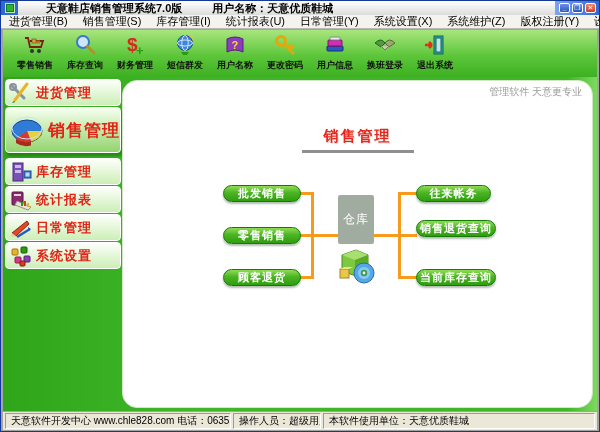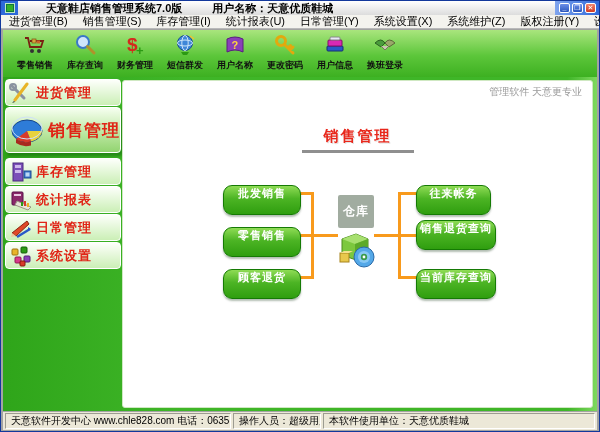--- a/index.html
+++ b/index.html
@@ -33,33 +33,33 @@
   .sidebar{position:absolute;top:1px;left:2px;width:116px;}
   .side-header{height:18px;background:linear-gradient(#F2FCEA,#C9ECBB);border:1px solid #fff;border-radius:5px 5px 0 0;font-size:11px;font-weight:bold;color:#103a05;display:flex;align-items:center;padding-left:9px;}
   .side-item{height:27px;margin-top:1px;background:linear-gradient(#FDFFFB,#CBEFB6);border:1px solid #fff;border-radius:4px;display:flex;align-items:center;cursor:pointer;}
   .side-item .sicon{width:30px;display:flex;justify-content:center;}
   .side-item .slabel{font-size:13px;font-weight:bold;color:#E02416;letter-spacing:1px;}
   .side-item.selected{height:46px;background:linear-gradient(#F6FFF0,#BEE8A4 55%,#92D470);box-shadow:2px 3px 3px rgba(0,60,0,.35);margin-bottom:5px;}
   .side-item.selected .slabel{font-size:17px;}
   .side-item.selected .sicon{width:42px;}
 
   
-  .main-panel{position:absolute;left:122px;top:80px;width:471px;height:328px;background:#fff;border-radius:3px;border:1px solid #CFE8C2;}
+  .main-panel{position:absolute;left:122px;top:80px;width:471px;height:328px;background:#fff;border-radius:15px;border:1px solid #CFE8C2;}
   .tagline{position:absolute;top:4px;right:10px;font-size:10px;color:#9a9a9a;}
   .page-title-wrap{position:absolute;top:44px;left:0;width:100%;text-align:center;}
   .page-title{display:inline-block;font-size:15px;font-weight:bold;color:#E8271B;letter-spacing:2px;text-shadow:0 0 2px #fff,1px 1px 0 #ddd;padding:2px 8px;}
   .title-underline{width:112px;height:3px;background:#8f8f8f;margin:2px auto 0 auto;}
 
   
-  .pill{position:absolute;height:30px;border-radius:9px;background:linear-gradient(#8FDC55,#4CB424 45%,#2F9E0F);border:1px solid #157A04;color:#fff;font-size:11px;font-weight:bold;text-align:center;line-height:15px;letter-spacing:1px;box-shadow:0 2px 2px rgba(0,40,0,.3);cursor:pointer;}
+  .pill{position:absolute;height:17px;border-radius:9px;background:linear-gradient(#8FDC55,#4CB424 45%,#2F9E0F);border:1px solid #157A04;color:#fff;font-size:11px;font-weight:bold;text-align:center;line-height:15px;letter-spacing:1px;box-shadow:0 2px 2px rgba(0,40,0,.3);cursor:pointer;}
   .pill.l{left:100px;width:78px;}
   .pill.r{left:293px;width:80px;}
   .conn{position:absolute;background:#F89A1C;}
   .wh-wrap{position:absolute;left:206px;top:114px;width:54px;text-align:center;}
-  .wh-label{display:inline-block;background:rgba(145,158,143,.85);color:#fff;font-size:12px;font-weight:bold;padding:8px 5px;border-radius:2px;letter-spacing:1px;}
+  .wh-label{display:inline-block;background:rgba(145,158,143,.85);color:#fff;font-size:12px;font-weight:normal;padding:16px 5px;border-radius:2px;letter-spacing:1px;}
 
   
   .statusbar{position:absolute;left:3px;right:3px;bottom:2px;height:18px;background:#ECE8D8;display:flex;gap:2px;padding:1px 2px;}
   .scell{border:1px solid;border-color:#9c9c91 #fff #fff #9c9c91;font-size:10px;color:#000;display:flex;align-items:center;padding-left:5px;white-space:nowrap;overflow:hidden;}
   .scell.c1{width:226px;}
   .scell.c2{width:88px;}
   .scell.c3{flex:1;}
 </style>
 </head>
 <body>
@@ -164,20 +164,30 @@
     </div>
     <div class="tbtn">
       <span class="ticon">
         <svg width="24" height="24" viewBox="0 0 24 24">
             <path d="M2 10q6-6 10 0l-4 4z" fill="#4A9C3C" stroke="#2a6020"></path>
             <path d="M22 10q-6-6-10 0l4 4z" fill="#9AA86A" stroke="#5a6838"></path>
             <path d="M8 13l4 4 4-4" fill="#C8C8B0" stroke="#787860"></path>
           </svg>
       </span>
       <span class="tlabel">换班登录</span>
+    </div>
+    <div class="tbtn">
+      <span class="ticon">
+        <svg width="24" height="24" viewBox="0 0 24 24">
+            <rect x="11" y="3" width="9" height="18" fill="#2EA8A0" stroke="#14645e"></rect>
+            <rect x="13" y="5" width="5" height="14" fill="#BFE8E4" stroke="#14645e"></rect>
+            <path d="M2 12h7m0 0l-3-3m3 3l-3 3" stroke="#E03018" stroke-width="2.5" fill="none"></path>
+          </svg>
+      </span>
+      <span class="tlabel">退出系统</span>
     </div>
   </div>
 
   <div class="body-bg">
 
     <div class="sidebar">
 
       <div class="side-item">
         <span class="sicon">
           <svg width="24" height="22" viewBox="0 0 24 22">

